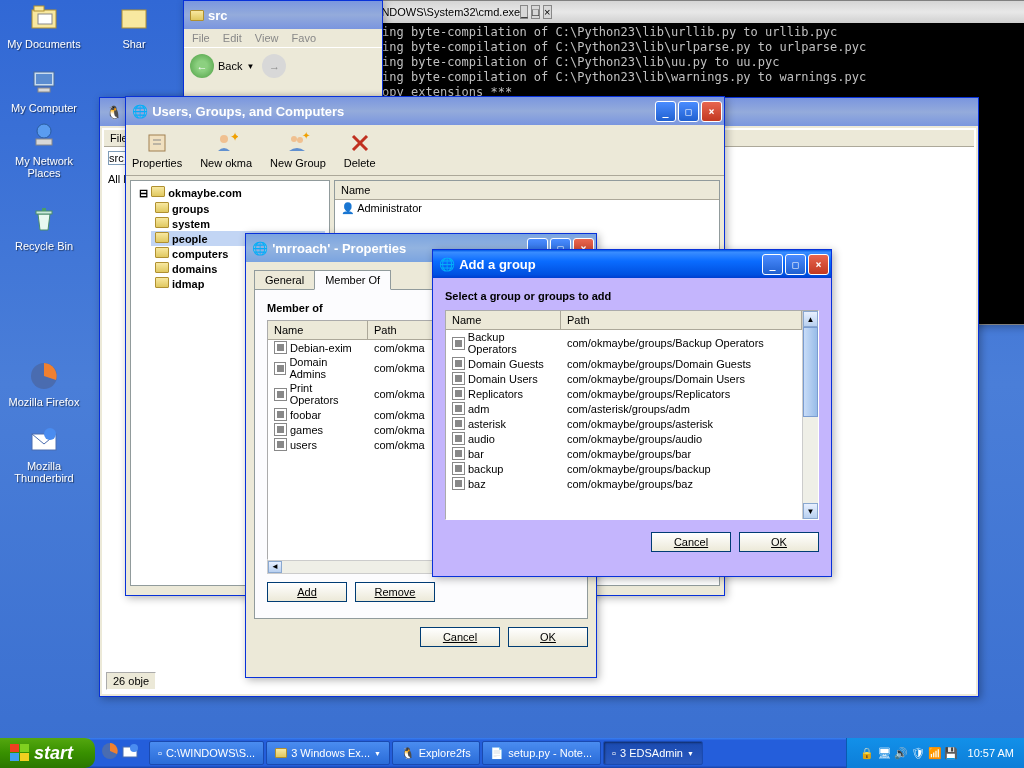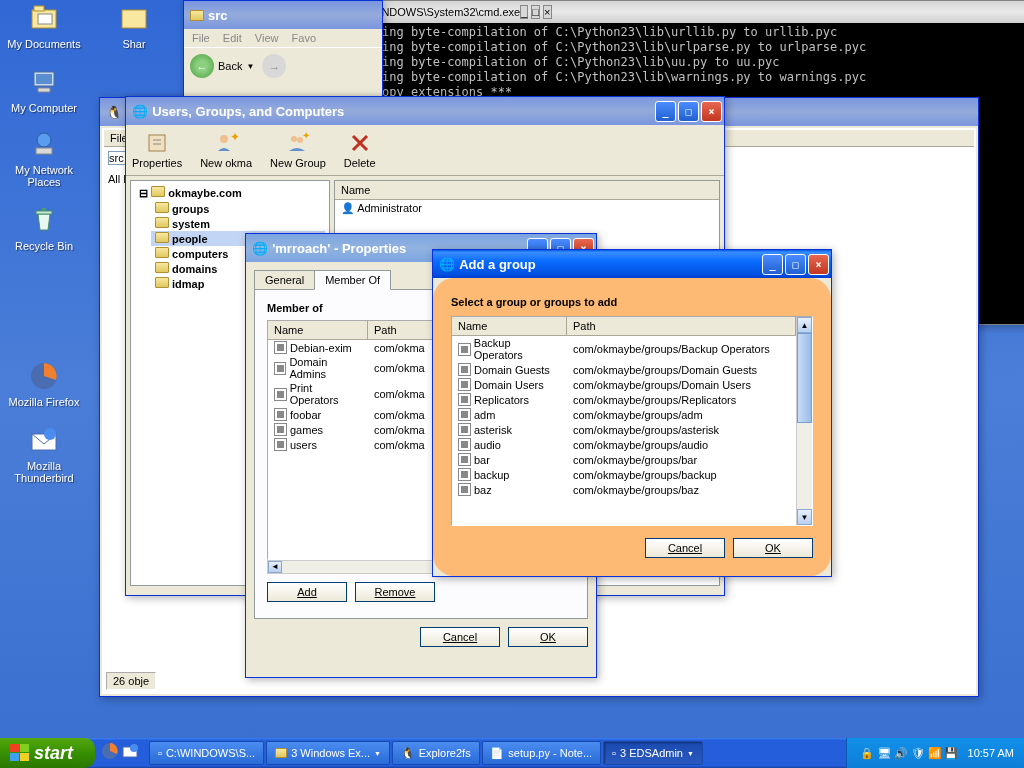--- a/index.html
+++ b/index.html
@@ -65,21 +65,21 @@
 .list-header > div { padding: 3px 6px; font-size: 11px; border-right: 1px solid #aca899; }
 .list-row { display: flex; font-size: 11px; }
 .list-row > div { padding: 1px 6px; display: flex; align-items: center; gap: 3px; }
 .list-row .c1 { width: 100px; }
 .btn-row { display: flex; gap: 8px; margin-top: 8px; }
 .btn { padding: 3px 0; width: 80px; text-align: center; border: 1px solid #003c74; background: linear-gradient(180deg, #fff 0%, #ece9d8 100%); font-size: 11px; cursor: pointer; }
 .btn-row-bottom { display: flex; gap: 8px; justify-content: flex-end; margin-top: 8px; }
 
 
 .addgrp-window { left: 432px; top: 249px; width: 400px; height: 328px; z-index: 100; }
-.addgrp-body { background: #fdba74; padding: 18px; height: calc(100% - 28px); border-radius: 21px; }
+.addgrp-body { background: #c4b5fd; padding: 12px; height: calc(100% - 28px); }
 .addgrp-body .instruct { font-size: 11px; font-weight: bold; margin-bottom: 8px; }
 .group-list { border: 1px inset #fff; background: #fff; height: 210px; display: flex; }
 .group-list-main { flex: 1; }
 .group-list .list-row .c1 { width: 115px; }
 .group-list .list-row .c2 { flex: 1; }
 .scrollbar { width: 16px; background: #efefe7; border-left: 1px solid #ccc; display: flex; flex-direction: column; }
 .scrollbar .sb-btn { height: 16px; background: linear-gradient(180deg, #e8f0ff 0%, #b8d0f0 100%); border: 1px solid #8aa8d0; display: flex; align-items: center; justify-content: center; font-size: 8px; }
 .scrollbar .sb-thumb { height: 90px; margin: 0; background: linear-gradient(90deg, #c8dcf8 0%, #98bce8 100%); border: 1px solid #7a9cd0; }
 .scrollbar .sb-track { flex: 1; }
 
@@ -113,21 +113,21 @@
   <div class="label">My Documents</div>
 </div>
 <div class="desktop-icon" style="left:6px;top:66px">
   <svg class="icon svg-icon" viewBox="0 0 32 32">
       <rect x="6" y="6" width="20" height="14" fill="#c8dcf0" stroke="#4a6c9c"></rect>
       <rect x="8" y="8" width="16" height="10" fill="#5a8cd0"></rect>
       <rect x="10" y="22" width="12" height="4" fill="#d8d8d8" stroke="#888"></rect>
     </svg>
   <div class="label">My Computer</div>
 </div>
-<div class="desktop-icon" style="left:6px;top:128px">
+<div class="desktop-icon" style="left:6px;top:119px">
   <svg class="icon svg-icon" viewBox="0 0 32 32">
       <circle cx="16" cy="12" r="7" fill="#5a9cf0" stroke="#2a5ca0"></circle>
       <rect x="8" y="20" width="16" height="6" fill="#d8d8d8" stroke="#888"></rect>
     </svg>
   <div class="label">My Network Places</div>
 </div>
 <div class="desktop-icon" style="left:6px;top:204px">
   <svg class="icon svg-icon" viewBox="0 0 32 32">
       <path d="M10 10 L22 10 L20 26 L12 26 Z" fill="#e8f8f0" stroke="#4a8c6c"></path>
       <rect x="8" y="7" width="16" height="3" fill="#c8e8d8" stroke="#4a8c6c"></rect>
@@ -380,21 +380,21 @@
             <div class="list-row">
               <div class="c1"><span class="grp-icon"></span>Domain Users</div>
               <div class="c2">com/okmaybe/groups/Domain Users</div>
             </div>
             <div class="list-row">
               <div class="c1"><span class="grp-icon"></span>Replicators</div>
               <div class="c2">com/okmaybe/groups/Replicators</div>
             </div>
             <div class="list-row">
               <div class="c1"><span class="grp-icon"></span>adm</div>
-              <div class="c2">com/okmaybe/groups/adm</div>
+              <div class="c2">com/asterisk/groups/adm</div>
             </div>
             <div class="list-row">
               <div class="c1"><span class="grp-icon"></span>asterisk</div>
               <div class="c2">com/okmaybe/groups/asterisk</div>
             </div>
             <div class="list-row">
               <div class="c1"><span class="grp-icon"></span>audio</div>
               <div class="c2">com/okmaybe/groups/audio</div>
             </div>
             <div class="list-row">

